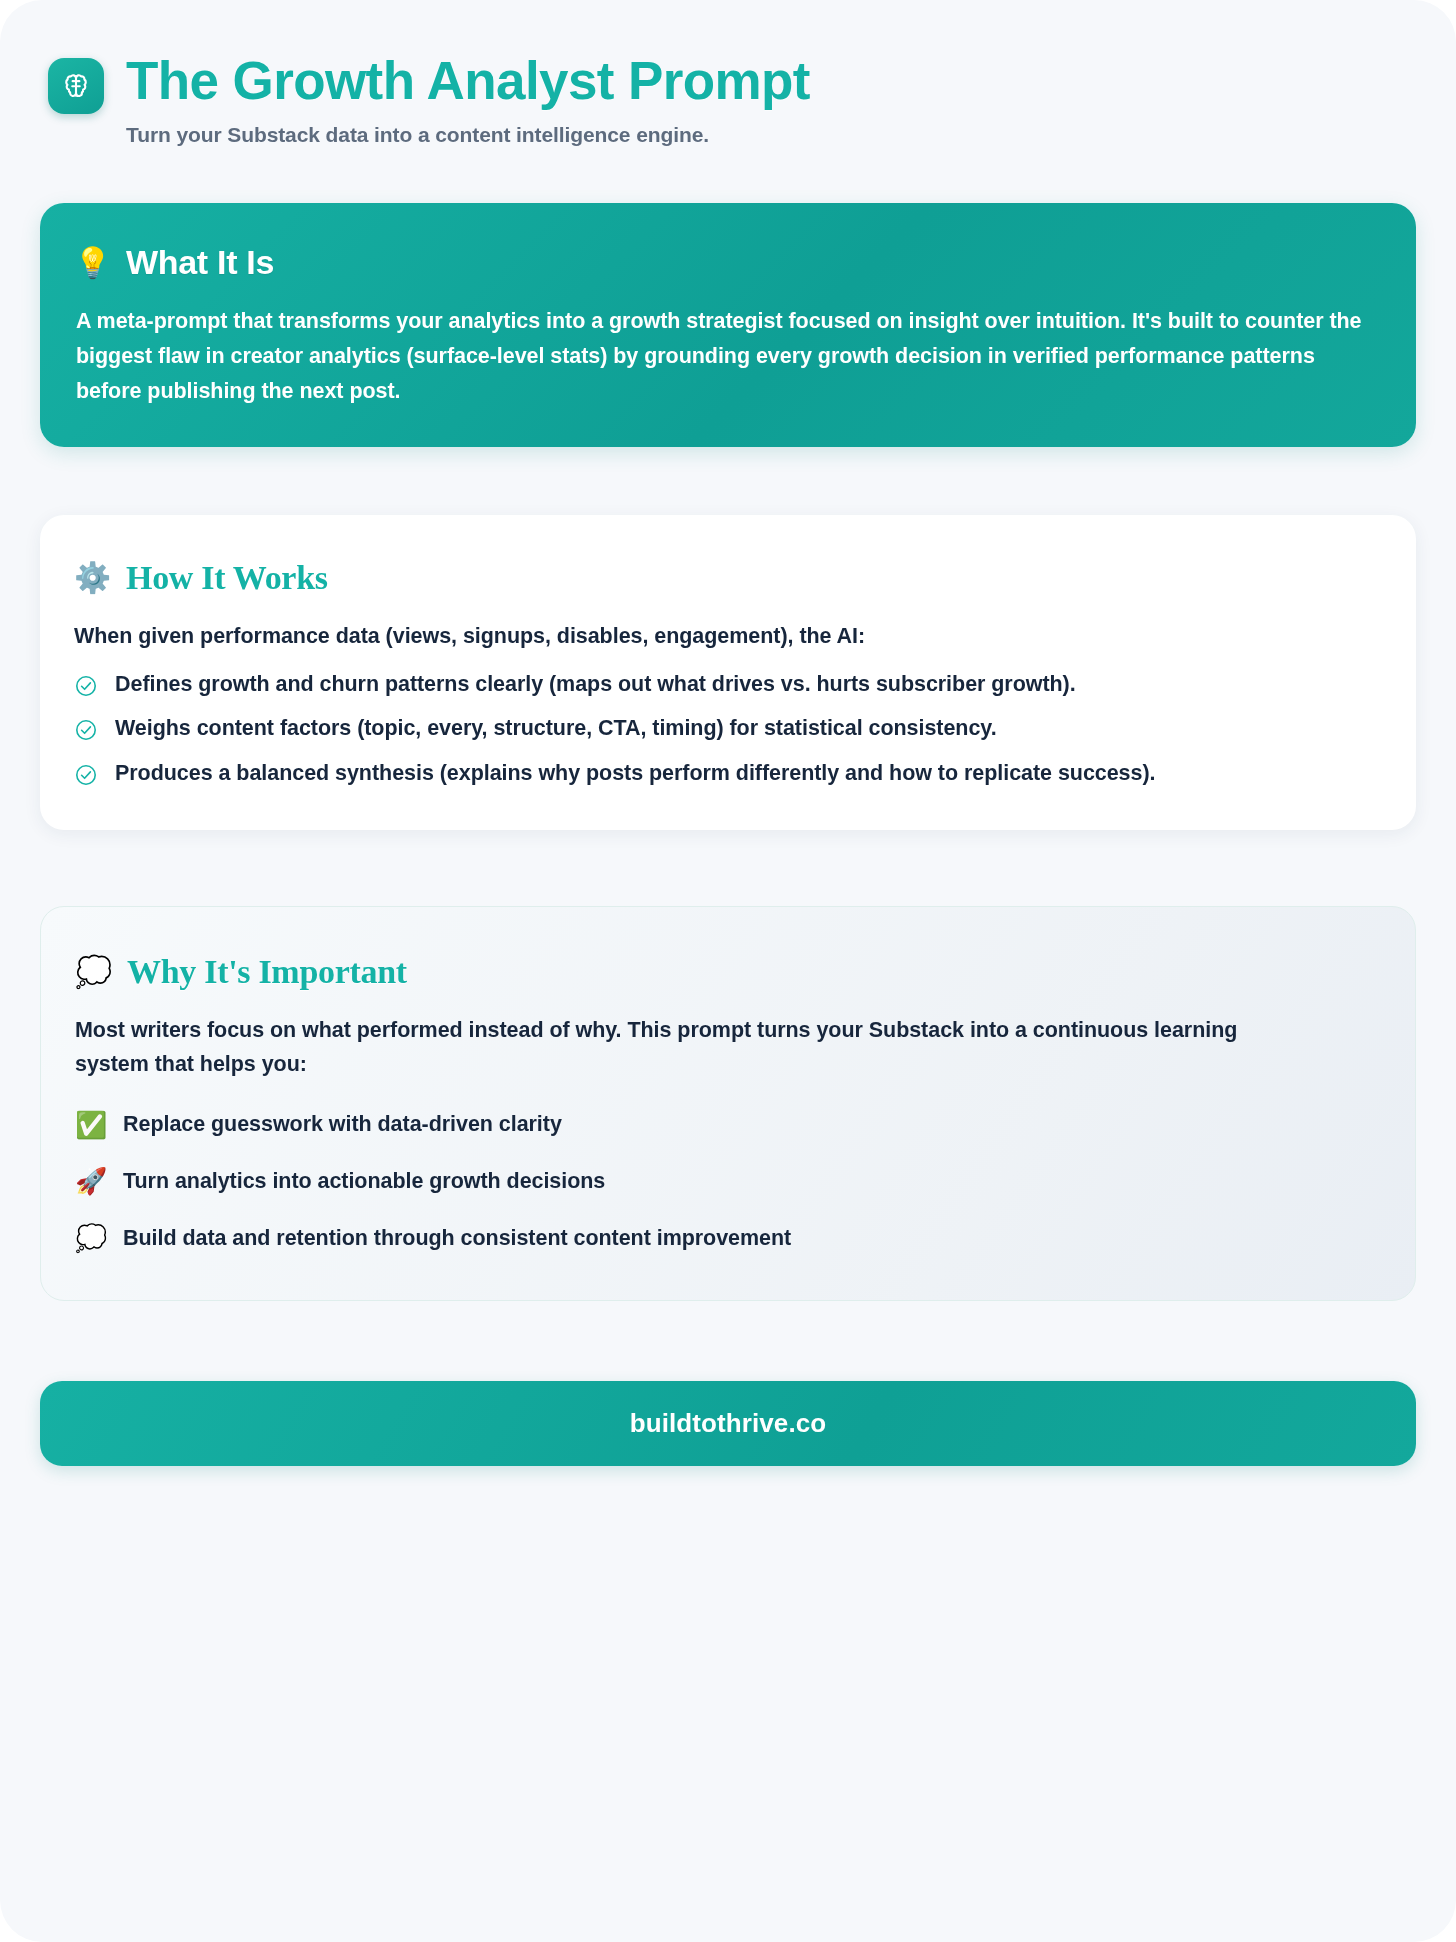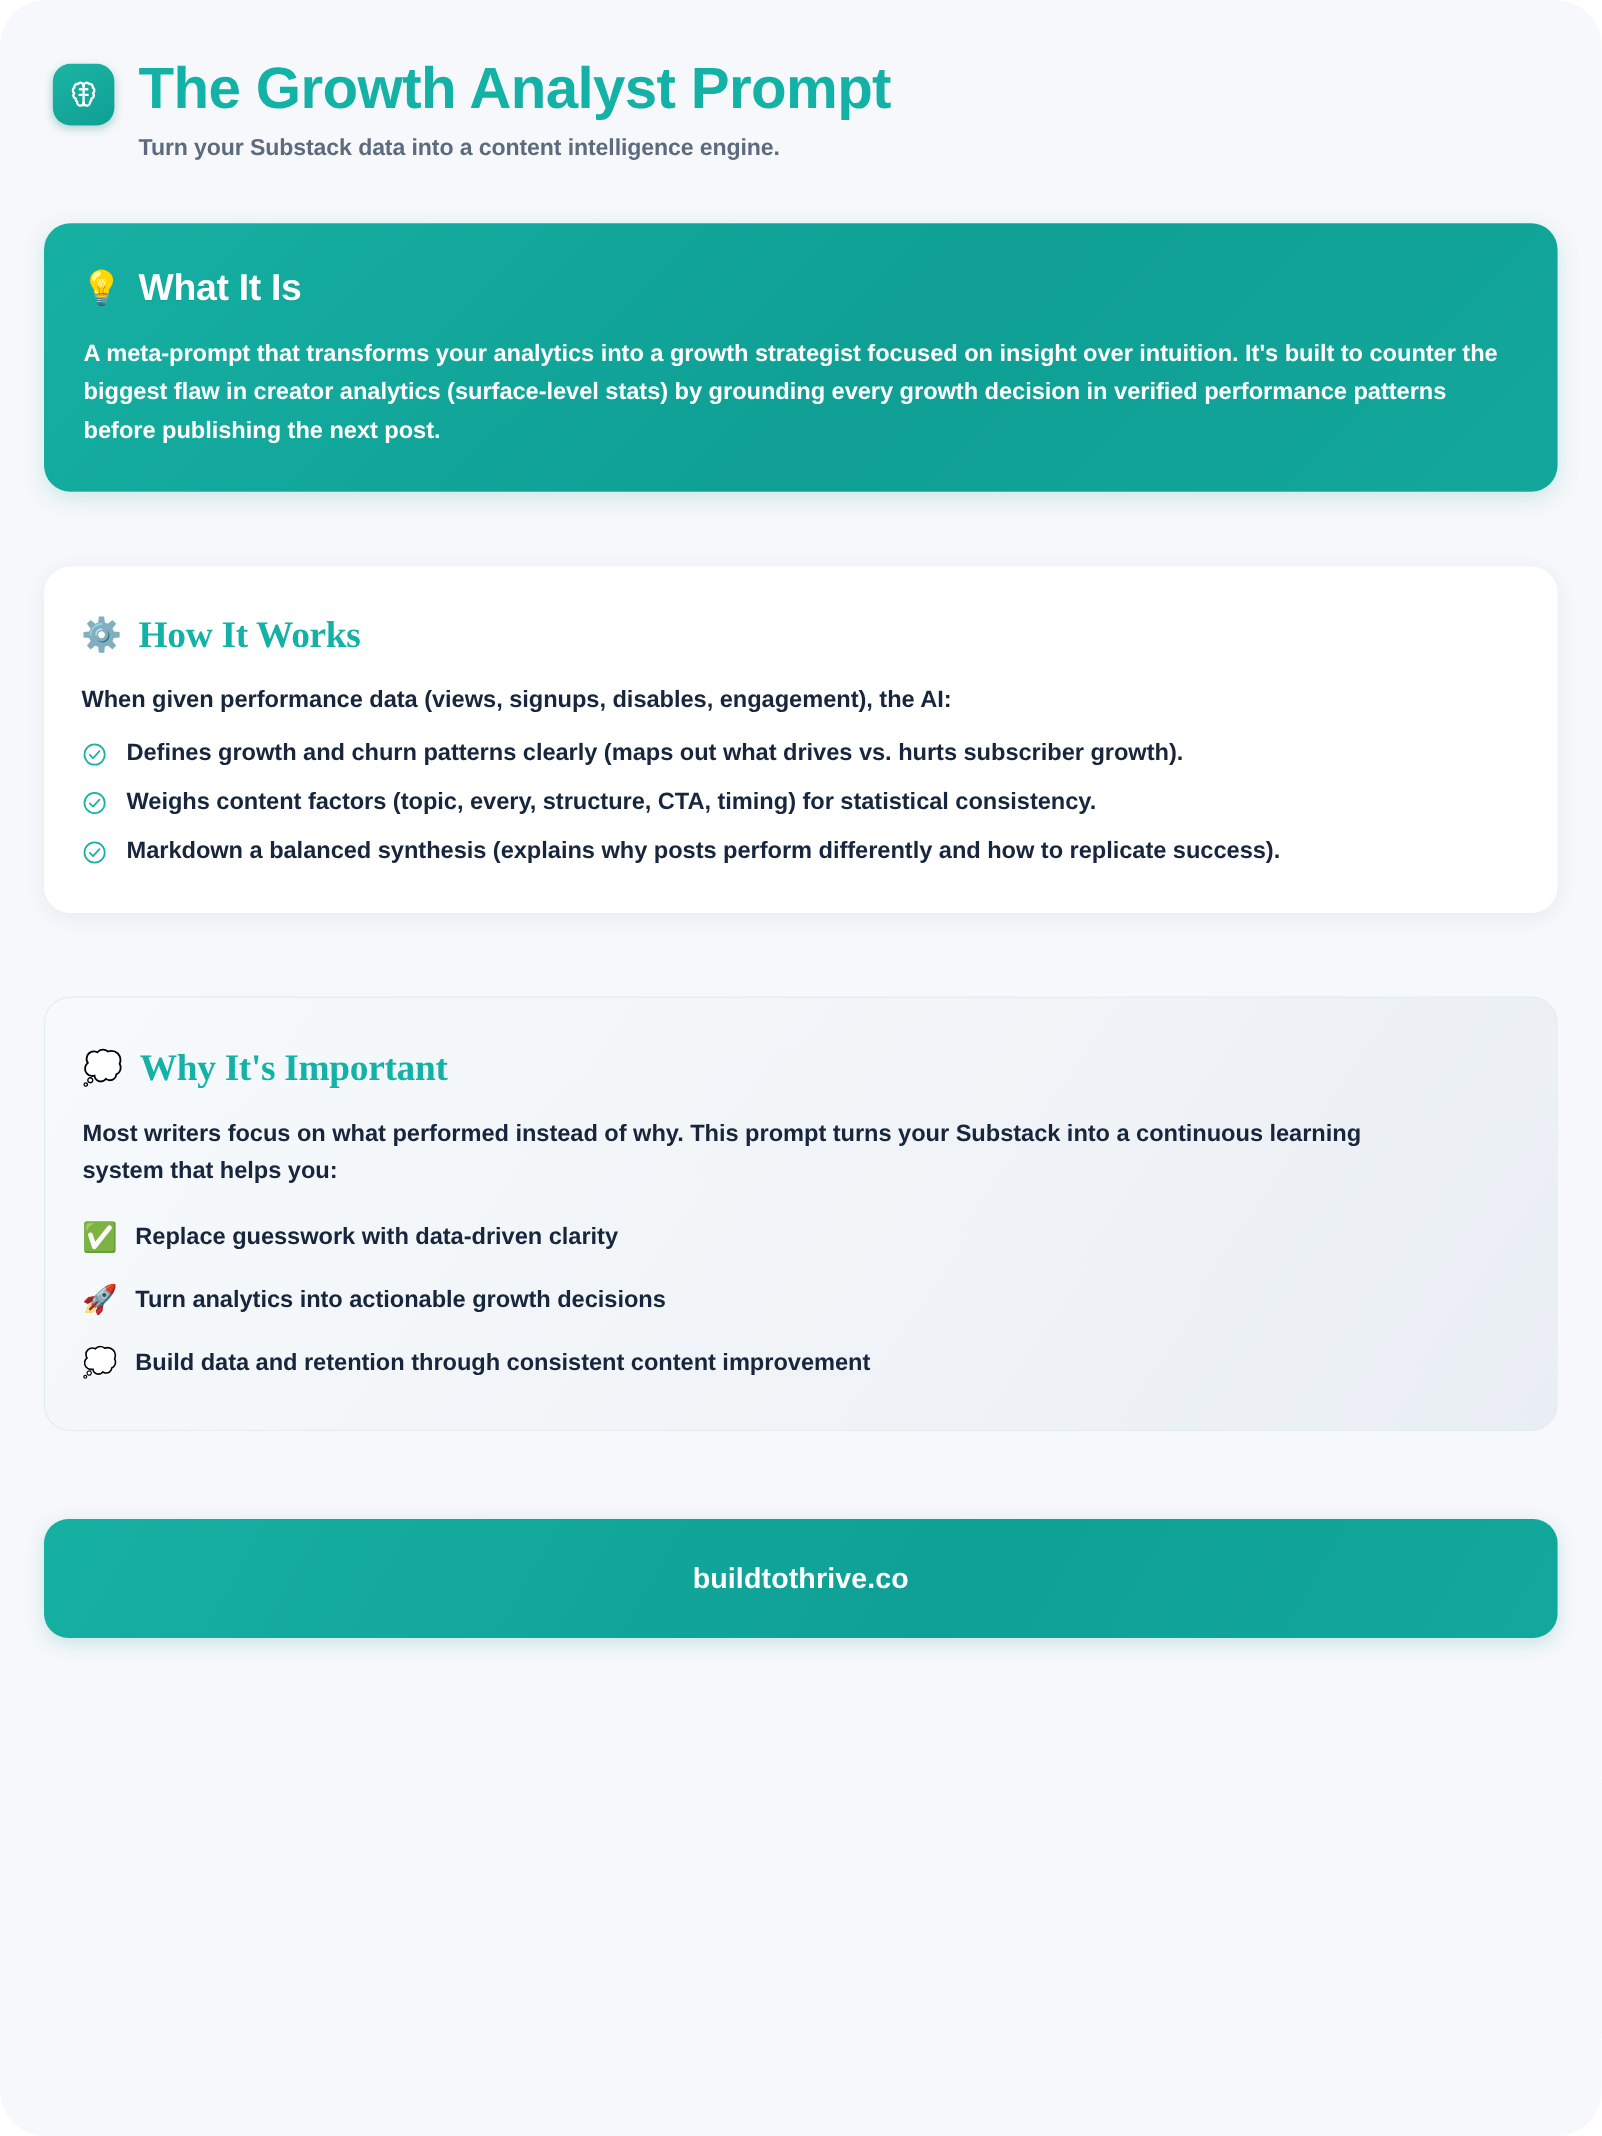--- a/index.html
+++ b/index.html
@@ -168,21 +168,21 @@
     width: 30px;
     font-size: 26px;
     line-height: 1;
     text-align: center;
   }
   .bullets-why .bullet-text { font-size: 21.5px; }
 
   
   .footer-bar {
     margin-top: 80px;
-    height: 108px;
+    height: 85px;
     border-radius: 22px;
     background: linear-gradient(120deg, #16b0a3 0%, #0fa095 60%, #13a89c 100%);
     display: flex;
     align-items: center;
     justify-content: center;
     box-shadow: 0 5px 16px rgba(16,140,130,0.18);
   }
   .footer-label {
     color: #ffffff;
     font-size: 26px;
@@ -245,21 +245,21 @@
           </span>
           <span class="bullet-text">Weighs content factors (topic, every, structure, CTA, timing) for statistical consistency.</span>
         </li>
         <li>
           <span class="check-icon">
             <svg width="24" height="24" viewBox="0 0 24 24" fill="none" stroke="#15b3a7" stroke-width="1.6" stroke-linecap="round" stroke-linejoin="round">
               <circle cx="12" cy="12" r="9.2"></circle>
                 <path d="M7.6 12.3l3 3 5.8-6.4"></path>
             </svg>
           </span>
-          <span class="bullet-text">Markdown a balanced synthesis (explains why posts perform differently and how to replicate success).</span>
+          <span class="bullet-text">Produces a balanced synthesis (explains why posts perform differently and how to replicate success).</span>
         </li>
       </ul>
     </section>
 
     <section class="card card-why">
       <div class="section-head">
         <span class="section-emoji">💭</span>
         <h2 class="section-title on-light">Why It's Important</h2>
       </div>
       <p class="body-text on-light lead">Most writers focus on what performed instead of why. This prompt turns your Substack into a continuous learning system that helps you:</p>

